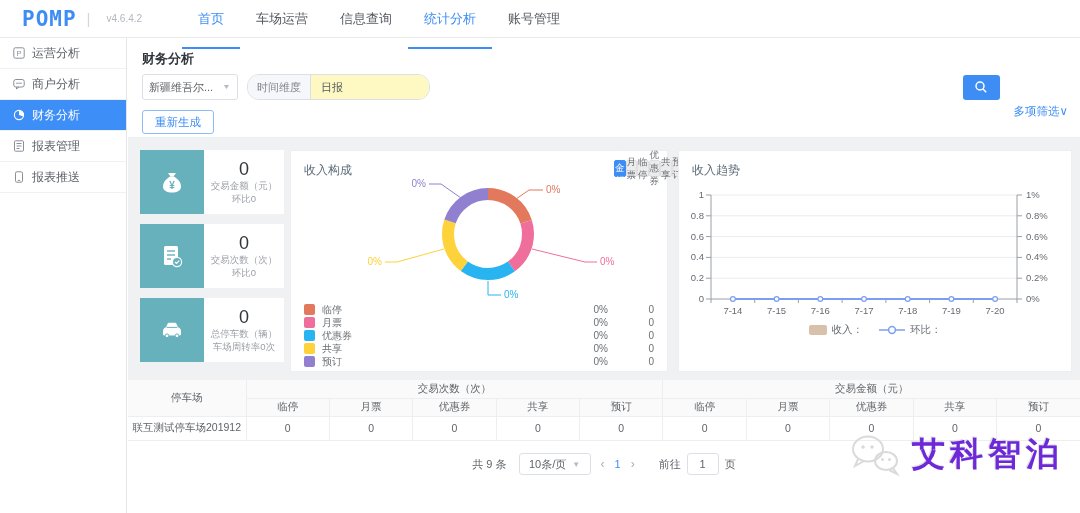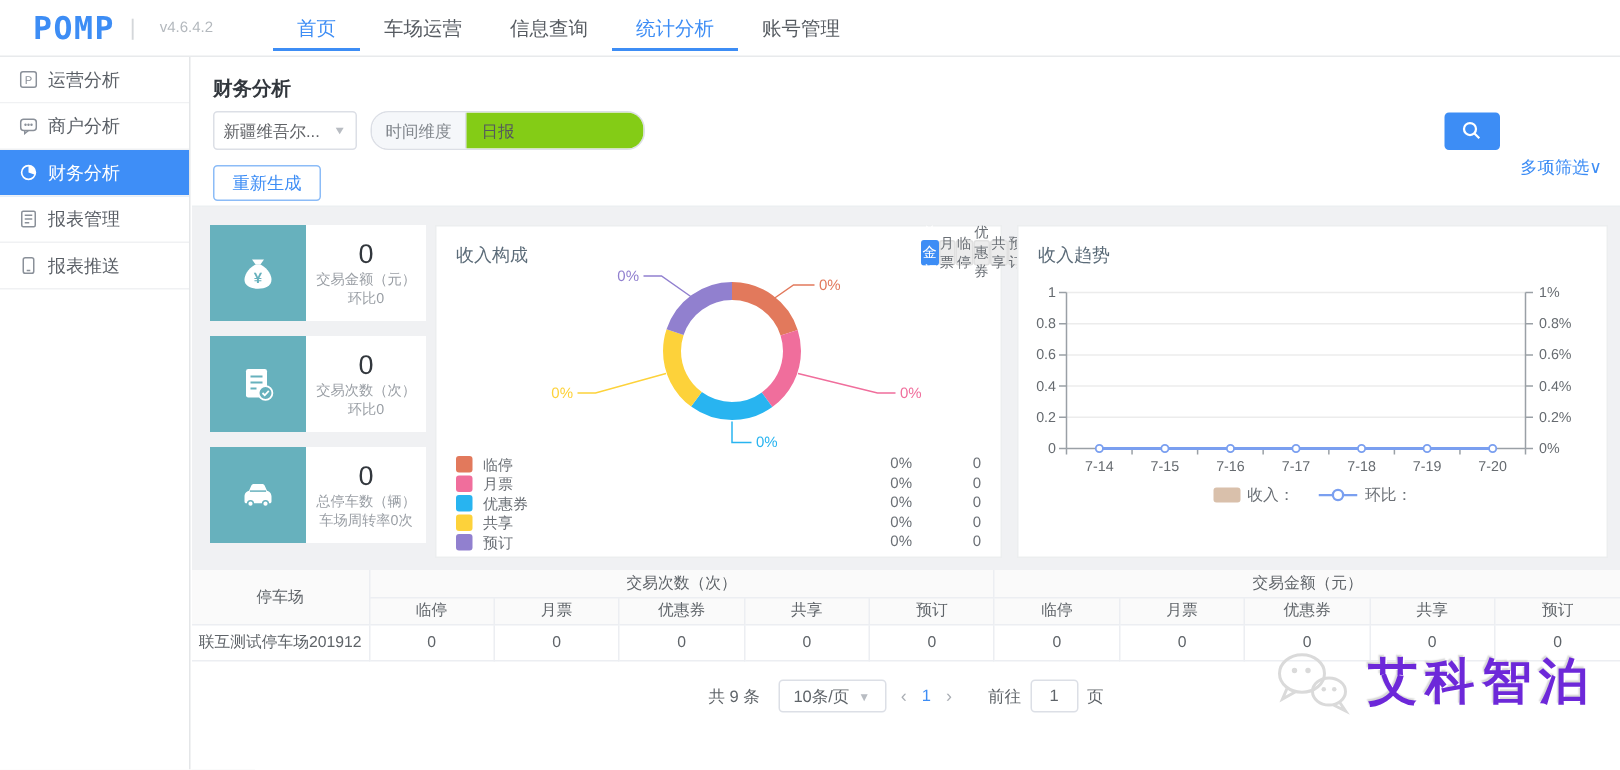--- a/index.html
+++ b/index.html
@@ -9,21 +9,21 @@
 
   
   .header { position:absolute; top:0; left:0; right:0; height:38px; background:#fff;
     border-bottom:1px solid #e8eaec; display:flex; align-items:center; z-index:5; }
   .logo { margin-left:22px; font-size:21px; font-weight:bold; color:#3d8df5;
     letter-spacing:1px; font-family:"DejaVu Sans Mono",monospace; }
   .logo-divider { margin:0 10px; color:#d4d7da; font-size:15px; }
   .app-title { font-size:14px; color:#4a4f55; letter-spacing:1px; }
   .version { margin-left:6px; font-size:10px; color:#b3b8bd; }
   .nav { display:flex; margin-left:40px; height:38px; }
-  .nav-item { height:34px; line-height:37px; padding:0 16px; font-size:13px; color:#565b61;
+  .nav-item { height:49px; line-height:37px; padding:0 16px; font-size:13px; color:#565b61;
     cursor:pointer; border-bottom:2px solid transparent; }
   .nav-item.active { color:#3d8df5; border-bottom-color:#3d8df5; }
 
   
   .sidebar { position:absolute; top:38px; left:0; width:127px; bottom:0; background:#fff;
     border-right:1px solid #e4e6e8; }
   .side-item { height:31px; display:flex; align-items:center; padding-left:13px; font-size:12px;
     color:#5a5f66; border-bottom:1px solid #f0f1f3; cursor:pointer; background:#fff; }
   .side-item .si { width:12px; height:12px; margin-right:7px; display:inline-flex; }
   .side-item.active { background:#3e8ef7; color:#fff; }
@@ -35,21 +35,21 @@
   
   .filter-panel { top:0; left:0; right:0; height:100px; border:none; border-bottom:1px solid #eceff1; }
   .page-title { position:absolute; top:12px; left:14px; font-size:13px; font-weight:bold; color:#32373d; }
   .filter-row { position:absolute; top:36px; left:14px; right:12px; height:26px; display:flex; align-items:center; }
   .sel { width:96px; height:26px; border:1px solid #dcdfe6; border-radius:3px; background:#fff;
     display:flex; align-items:center; padding:0 6px; font-size:11px; color:#606266; cursor:pointer; }
   .sel .chev { margin-left:auto; color:#b8bcc2; font-size:9px; transform:scaleY(.8); }
   .igroup { display:flex; height:26px; border:1px solid #dcdfe6; border-radius:12px; overflow:hidden; margin-left:9px; }
   .igroup .ilabel { background:#f5f7fa; border-right:1px solid #dcdfe6; padding:0 9px; font-size:11px;
     color:#82878d; display:flex; align-items:center; }
-  .igroup .ival { background:#84cc16; padding:0 10px; font-size:11px; color:#55595e;
+  .igroup .ival { background:#fef9c3; padding:0 10px; font-size:11px; color:#55595e;
     display:flex; align-items:center; }
   .igroup.timedim .ival { width:118px; }
   .igroup.dategrp { margin-left:14px; }
   .igroup.dategrp .ival { width:128px; }
   .cal-icon { width:11px; height:11px; margin-right:6px; opacity:.55; }
   .filter-right { margin-left:auto; display:flex; align-items:center; }
   .search-btn { width:37px; height:25px; background:#3d8df5; border:none; border-radius:3px;
     display:flex; align-items:center; justify-content:center; cursor:pointer; }
   .multi-filter { margin-left:14px; font-size:11.5px; color:#3d8df5; cursor:pointer;margin-top:48px; }
   .regen-btn { position:absolute; top:72px; left:14px; height:24px; padding:0 12px; background:#fff;

